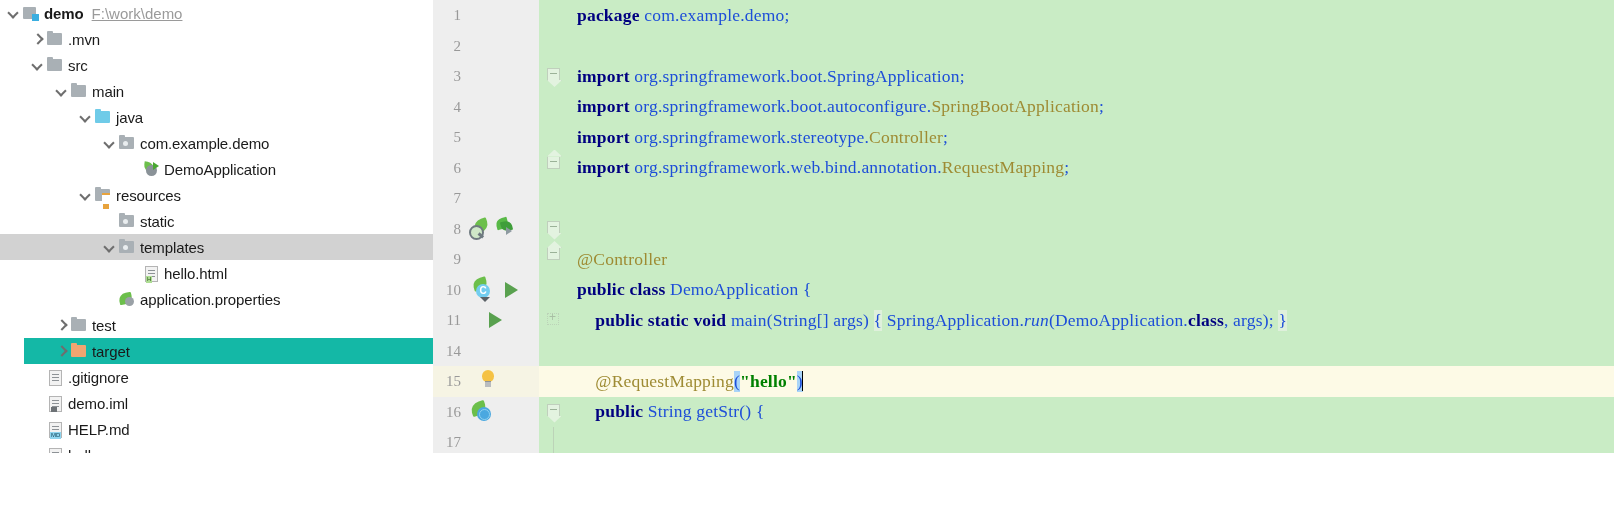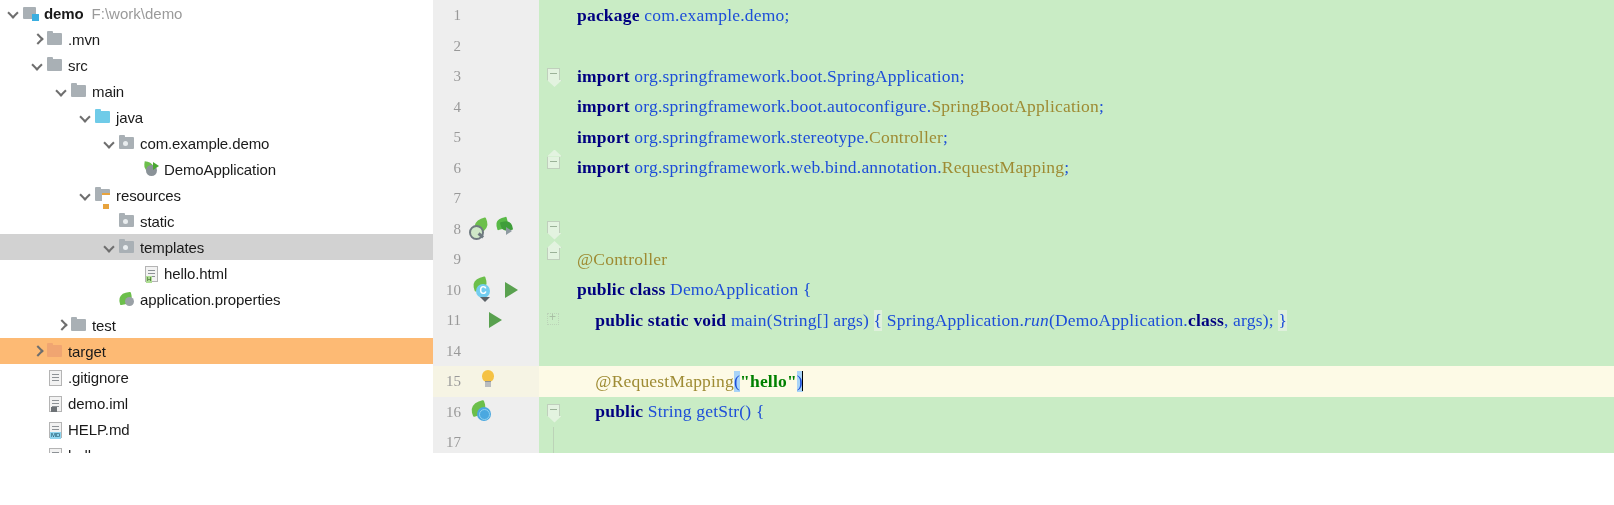--- a/index.html
+++ b/index.html
@@ -28,21 +28,21 @@
   .tree-row {
     height: 26px;
     display: flex;
     align-items: center;
     white-space: nowrap;
     position: relative;
     font-size: 15px;
     color: #1a1a1a;
   }
   .tree-row.selected { background: #d2d2d2; }
-  .tree-row.highlight { background: #fdba74; }
+  .tree-row.highlight { background: #14b8a6; margin-left: 24px; }
   .twisty {
     width: 16px; height: 16px;
     flex: 0 0 16px;
     position: relative;
   }
   .twisty.right::before {
     content: "";
     position: absolute;
     left: 4px; top: 4px;
     width: 6px; height: 6px;
@@ -60,21 +60,21 @@
     transform: rotate(45deg);
   }
   .ticon {
     width: 18px; height: 16px;
     flex: 0 0 18px;
     margin-right: 4px;
     position: relative;
   }
   .tlabel { font-size: 15px; letter-spacing: -0.1px; }
   .tlabel.bold { font-weight: bold; }
-  .tpath { font-size: 15px; color: #9a9a9a; margin-left: 8px; }
+  .tpath { font-size: 15px; color: #9a9a9a; margin-left: 8px; text-decoration: underline; }
 
   
   .fold {
     position: absolute; left: 1px; top: 2px;
     width: 15px; height: 12px;
     background: #a9b0b5; border-radius: 1px;
   }
   .fold::before {
     content: ""; position: absolute;
     left: 0; top: -2px; width: 6px; height: 3px;

